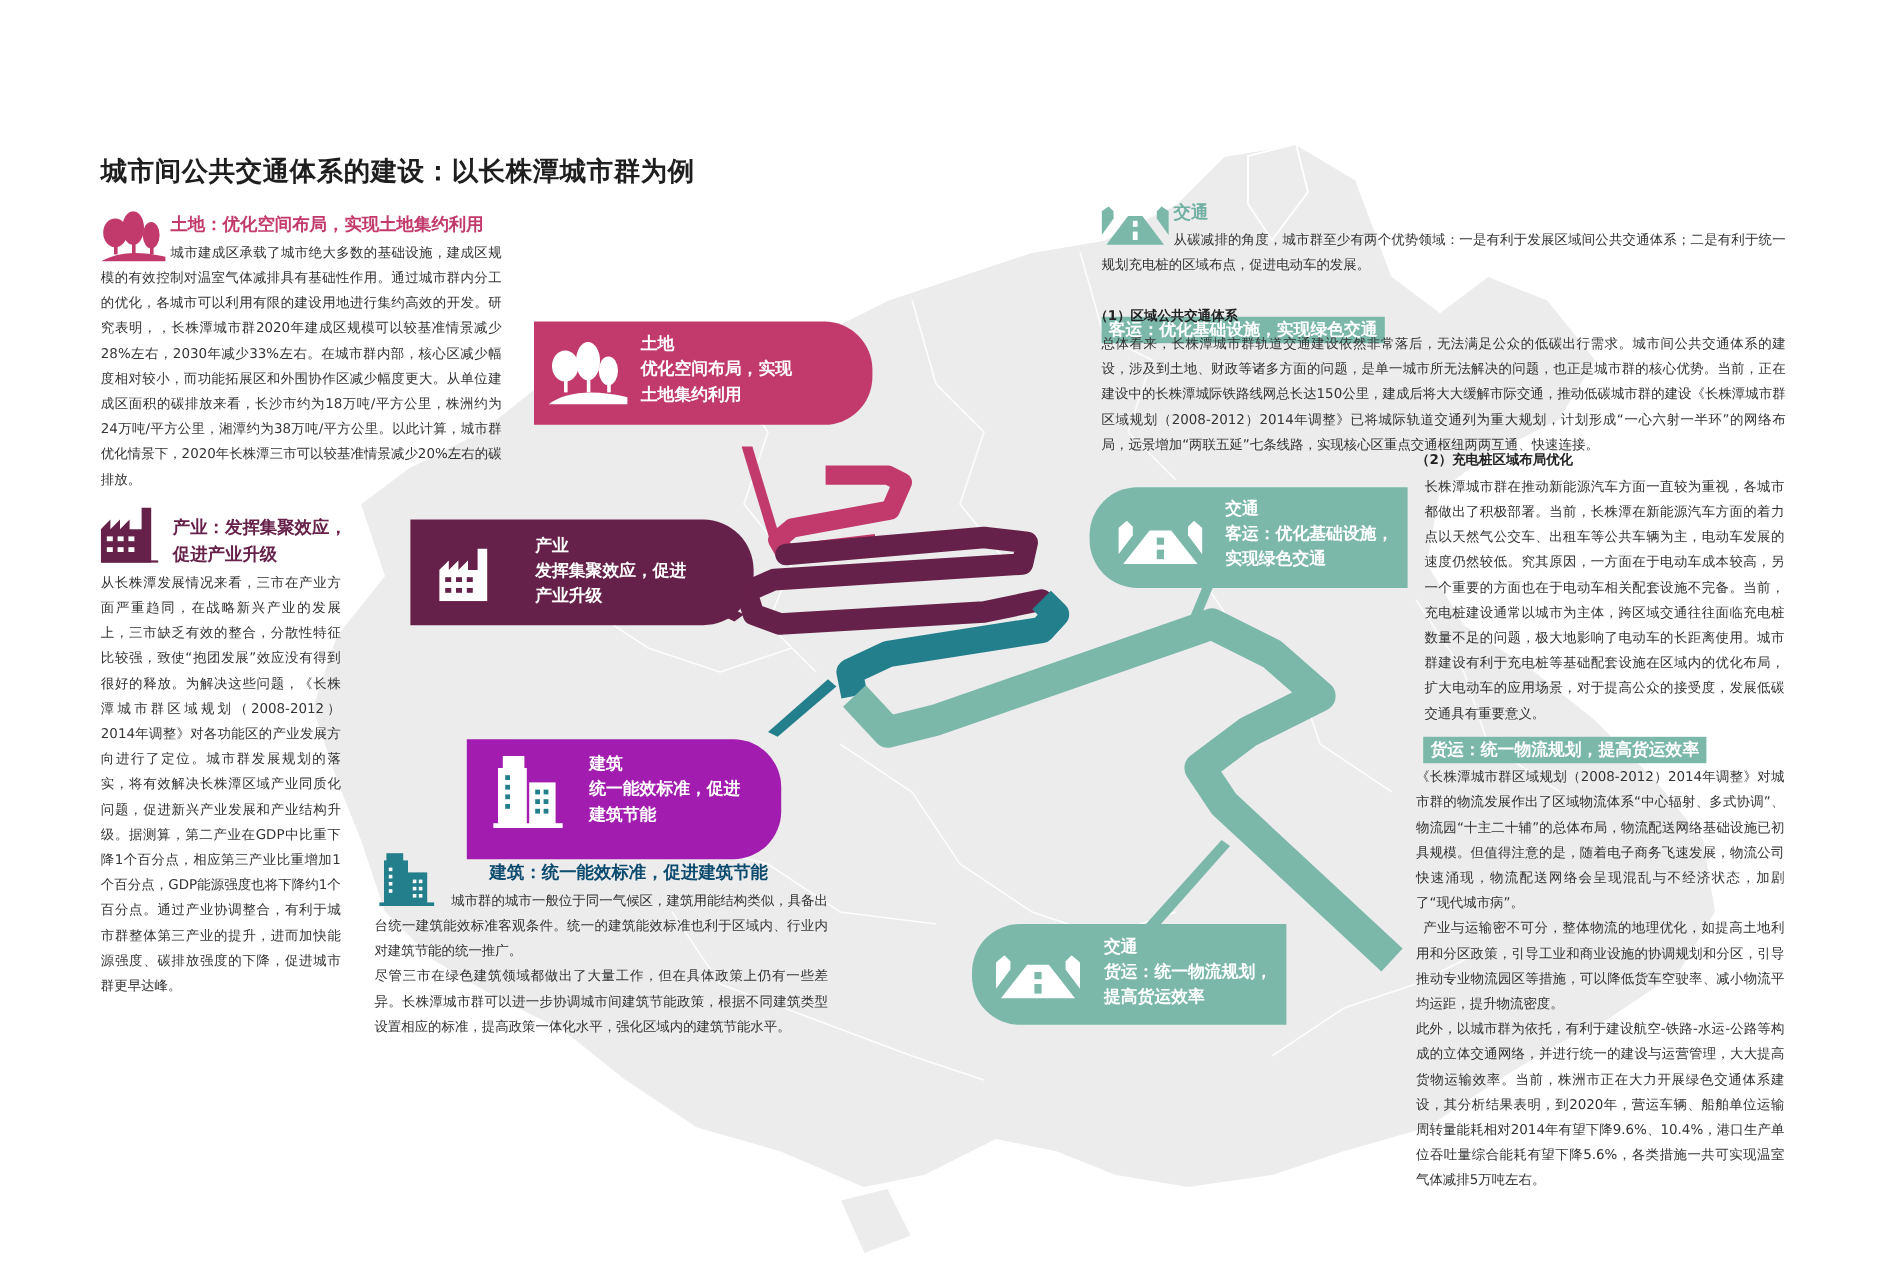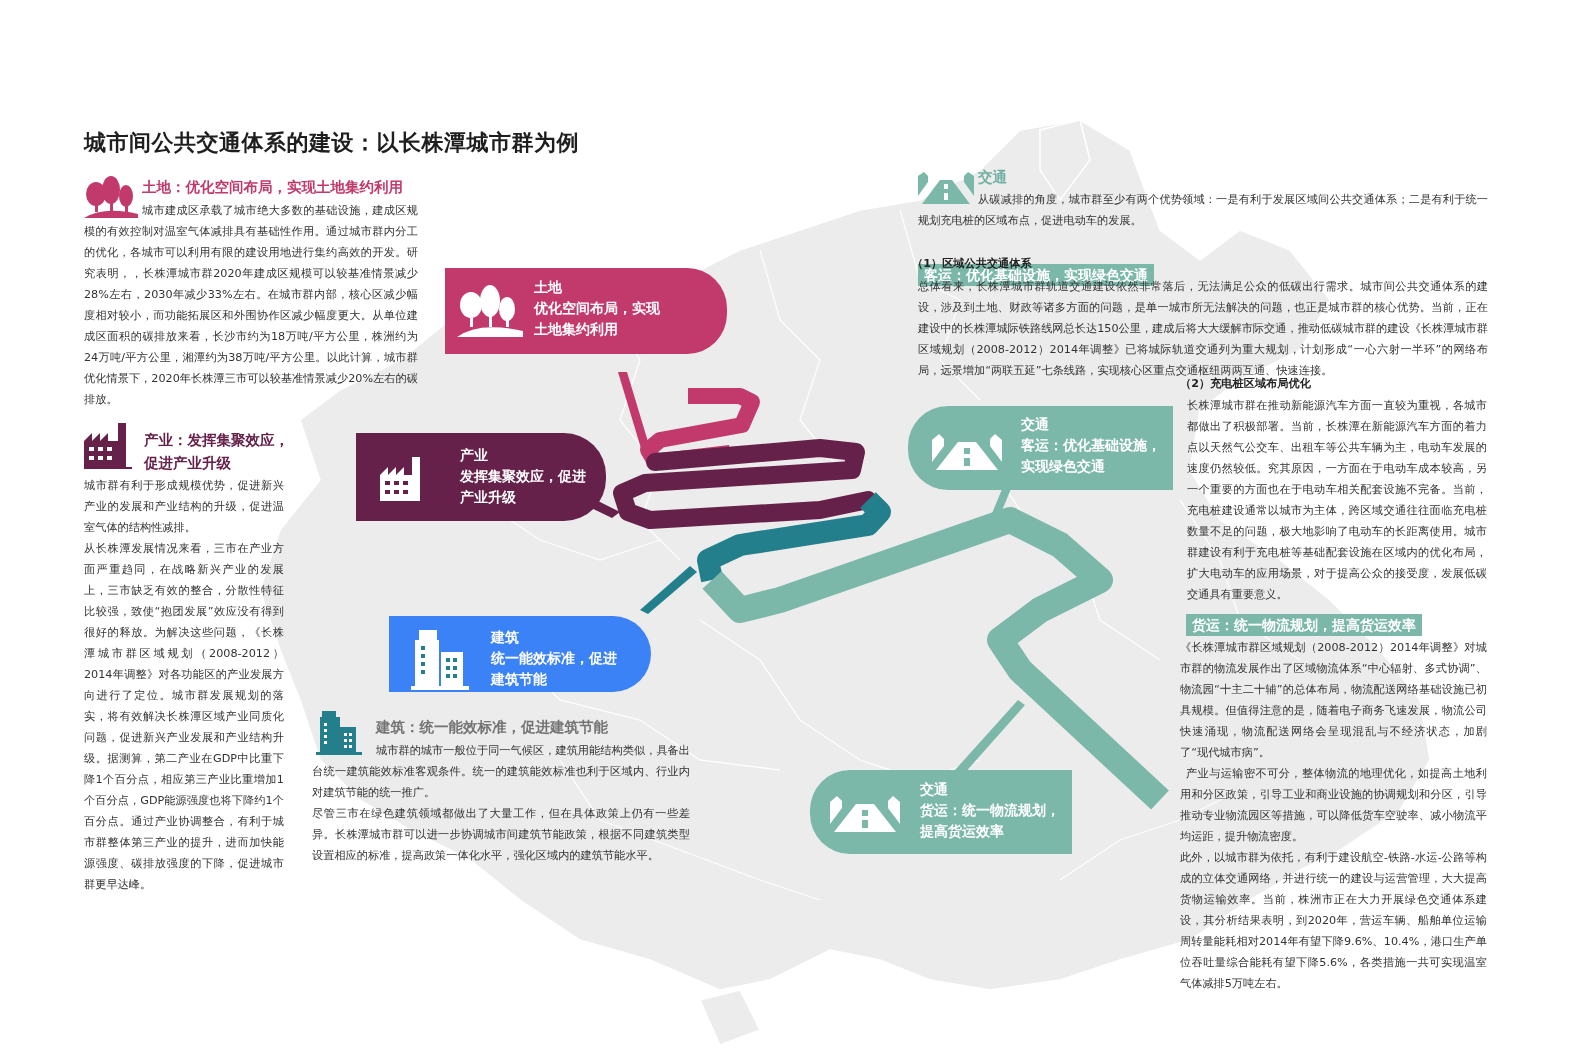--- a/index.html
+++ b/index.html
@@ -5,21 +5,21 @@
   html, body { margin:0; padding:0; background:#ffffff; }
   body { width:1587px; height:1058px; position:relative; overflow:hidden;
          font-family:"DejaVu Sans","Liberation Sans",sans-serif; color:#2a2a2a; }
   .map { position:absolute; left:0; top:0; width:1587px; height:1058px; }
   .title { position:absolute; left:84px; top:128px; font-size:22px; font-weight:bold; color:#1e1e1e; letter-spacing:0.5px; white-space:nowrap; }
   .body { font-size:11.2px; line-height:21px; color:#333; text-align:justify; }
   .body p { margin:0; }
   .sec-head { font-weight:bold; font-size:14.5px; }
   .pink { color:#c23a6c; }
   .plum { color:#66214a; }
-  .teal { color:#737373; }
+  .teal { color:#0c4a6e;margin-left:32px; }
   .sage { color:#6fb0a2; }
   .abs { position:absolute; }
   .callout { position:absolute; color:#fff; font-weight:bold; font-size:14px; line-height:21px; display:flex; align-items:center; }
   .callout .ico { position:absolute; }
   .callout .txt { position:absolute; }
   .band { display:inline-block; background:#7bb8aa; color:#fff; font-weight:bold; font-size:14px; padding:1px 6px; line-height:20px; }
   .sub { font-weight:bold; font-size:11.2px; color:#222; }
 </style>
 </head>
 <body>
@@ -96,21 +96,20 @@
       <rect x="5" y="33" width="5" height="4"></rect>
         <rect x="14" y="33" width="5" height="4"></rect>
         <rect x="23" y="33" width="5" height="4"></rect>
     </g>
   </svg>
   <div class="sec-head plum" style="position:absolute;left:60px;top:6px;line-height:23px;white-space:nowrap;">
     <div>产业：发挥集聚效应，</div>
     <div>促进产业升级</div>
   </div>
   <div class="body" style="position:absolute;left:0;top:52px;width:200px;">
-    <p>城市群有利于形成规模优势，促进新兴产业的发展和产业结构的升级，促进温室气体的结构性减排。</p>
     <p>从长株潭发展情况来看，三市在产业方面严重趋同，在战略新兴产业的发展上，三市缺乏有效的整合，分散性特征比较强，致使“抱团发展”效应没有得到很好的释放。为解决这些问题，《长株潭城市群区域规划（2008-2012）2014年调整》对各功能区的产业发展方向进行了定位。城市群发展规划的落实，将有效解决长株潭区域产业同质化问题，促进新兴产业发展和产业结构升级。据测算，第二产业在GDP中比重下降1个百分点，相应第三产业比重增加1个百分点，GDP能源强度也将下降约1个百分点。通过产业协调整合，有利于城市群整体第三产业的提升，进而加快能源强度、碳排放强度的下降，促进城市群更早达峰。</p>
   </div>
 </div>
 
 <div class="abs" style="left:312px;top:709px;width:378px;">
   <svg width="46" height="46" viewBox="0 0 46 46" style="position:absolute;left:4px;top:0;">
     <g fill="#237f8c">
       <rect x="6" y="2" width="14" height="42"></rect>
       <rect x="4" y="8" width="20" height="36"></rect>
       <rect x="24" y="18" width="16" height="26"></rect>
@@ -181,42 +180,42 @@
       <path d="M0 52 Q22 36 66 46 L66 52 Z"></path>
     </g>
   </svg>
   <div class="txt" style="left:89px;top:9px;">
     <div>土地</div>
     <div>优化空间布局，实现</div>
     <div>土地集约利用</div>
   </div>
 </div>
 
-<div class="callout" style="left:356px;top:433px;width:250px;height:88px;background:#66214a;border-radius:0 42px 42px 0;">
+<div class="callout" style="left:342px;top:433px;width:250px;height:88px;background:#66214a;border-radius:0 42px 42px 0;padding-left:36px;">
   <svg class="ico" width="46" height="44" viewBox="0 0 46 44" style="left:24px;top:24px;">
     <g fill="#fff">
       <polygon points="0,44 0,18 8,10 8,18 16,10 16,18 24,10 24,18 32,18 32,0 40,0 40,44"></polygon>
     </g>
     <g fill="#66214a">
       <rect x="5" y="24" width="5" height="4"></rect>
         <rect x="14" y="24" width="5" height="4"></rect>
         <rect x="23" y="24" width="5" height="4"></rect>
       <rect x="5" y="33" width="5" height="4"></rect>
         <rect x="14" y="33" width="5" height="4"></rect>
         <rect x="23" y="33" width="5" height="4"></rect>
     </g>
   </svg>
   <div class="txt" style="left:104px;top:12px;">
     <div>产业</div>
     <div>发挥集聚效应，促进</div>
     <div>产业升级</div>
   </div>
 </div>
 
-<div class="callout" style="left:389px;top:616px;width:262px;height:76px;background:#3b82f6;border-radius:0 40px 40px 0;">
+<div class="callout" style="left:389px;top:616px;width:262px;height:100px;background:#a21caf;border-radius:0 40px 40px 0;">
   <svg class="ico" width="58" height="60" viewBox="0 0 58 60" style="left:22px;top:14px;">
     <g fill="#fff">
       <rect x="8" y="0" width="18" height="58"></rect>
       <rect x="4" y="10" width="24" height="48"></rect>
       <rect x="30" y="22" width="22" height="36"></rect>
       <rect x="0" y="56" width="58" height="4"></rect>
     </g>
     <g fill="#237f8c">
       <rect x="10" y="16" width="4" height="4"></rect>
         <rect x="10" y="24" width="4" height="4"></rect>

